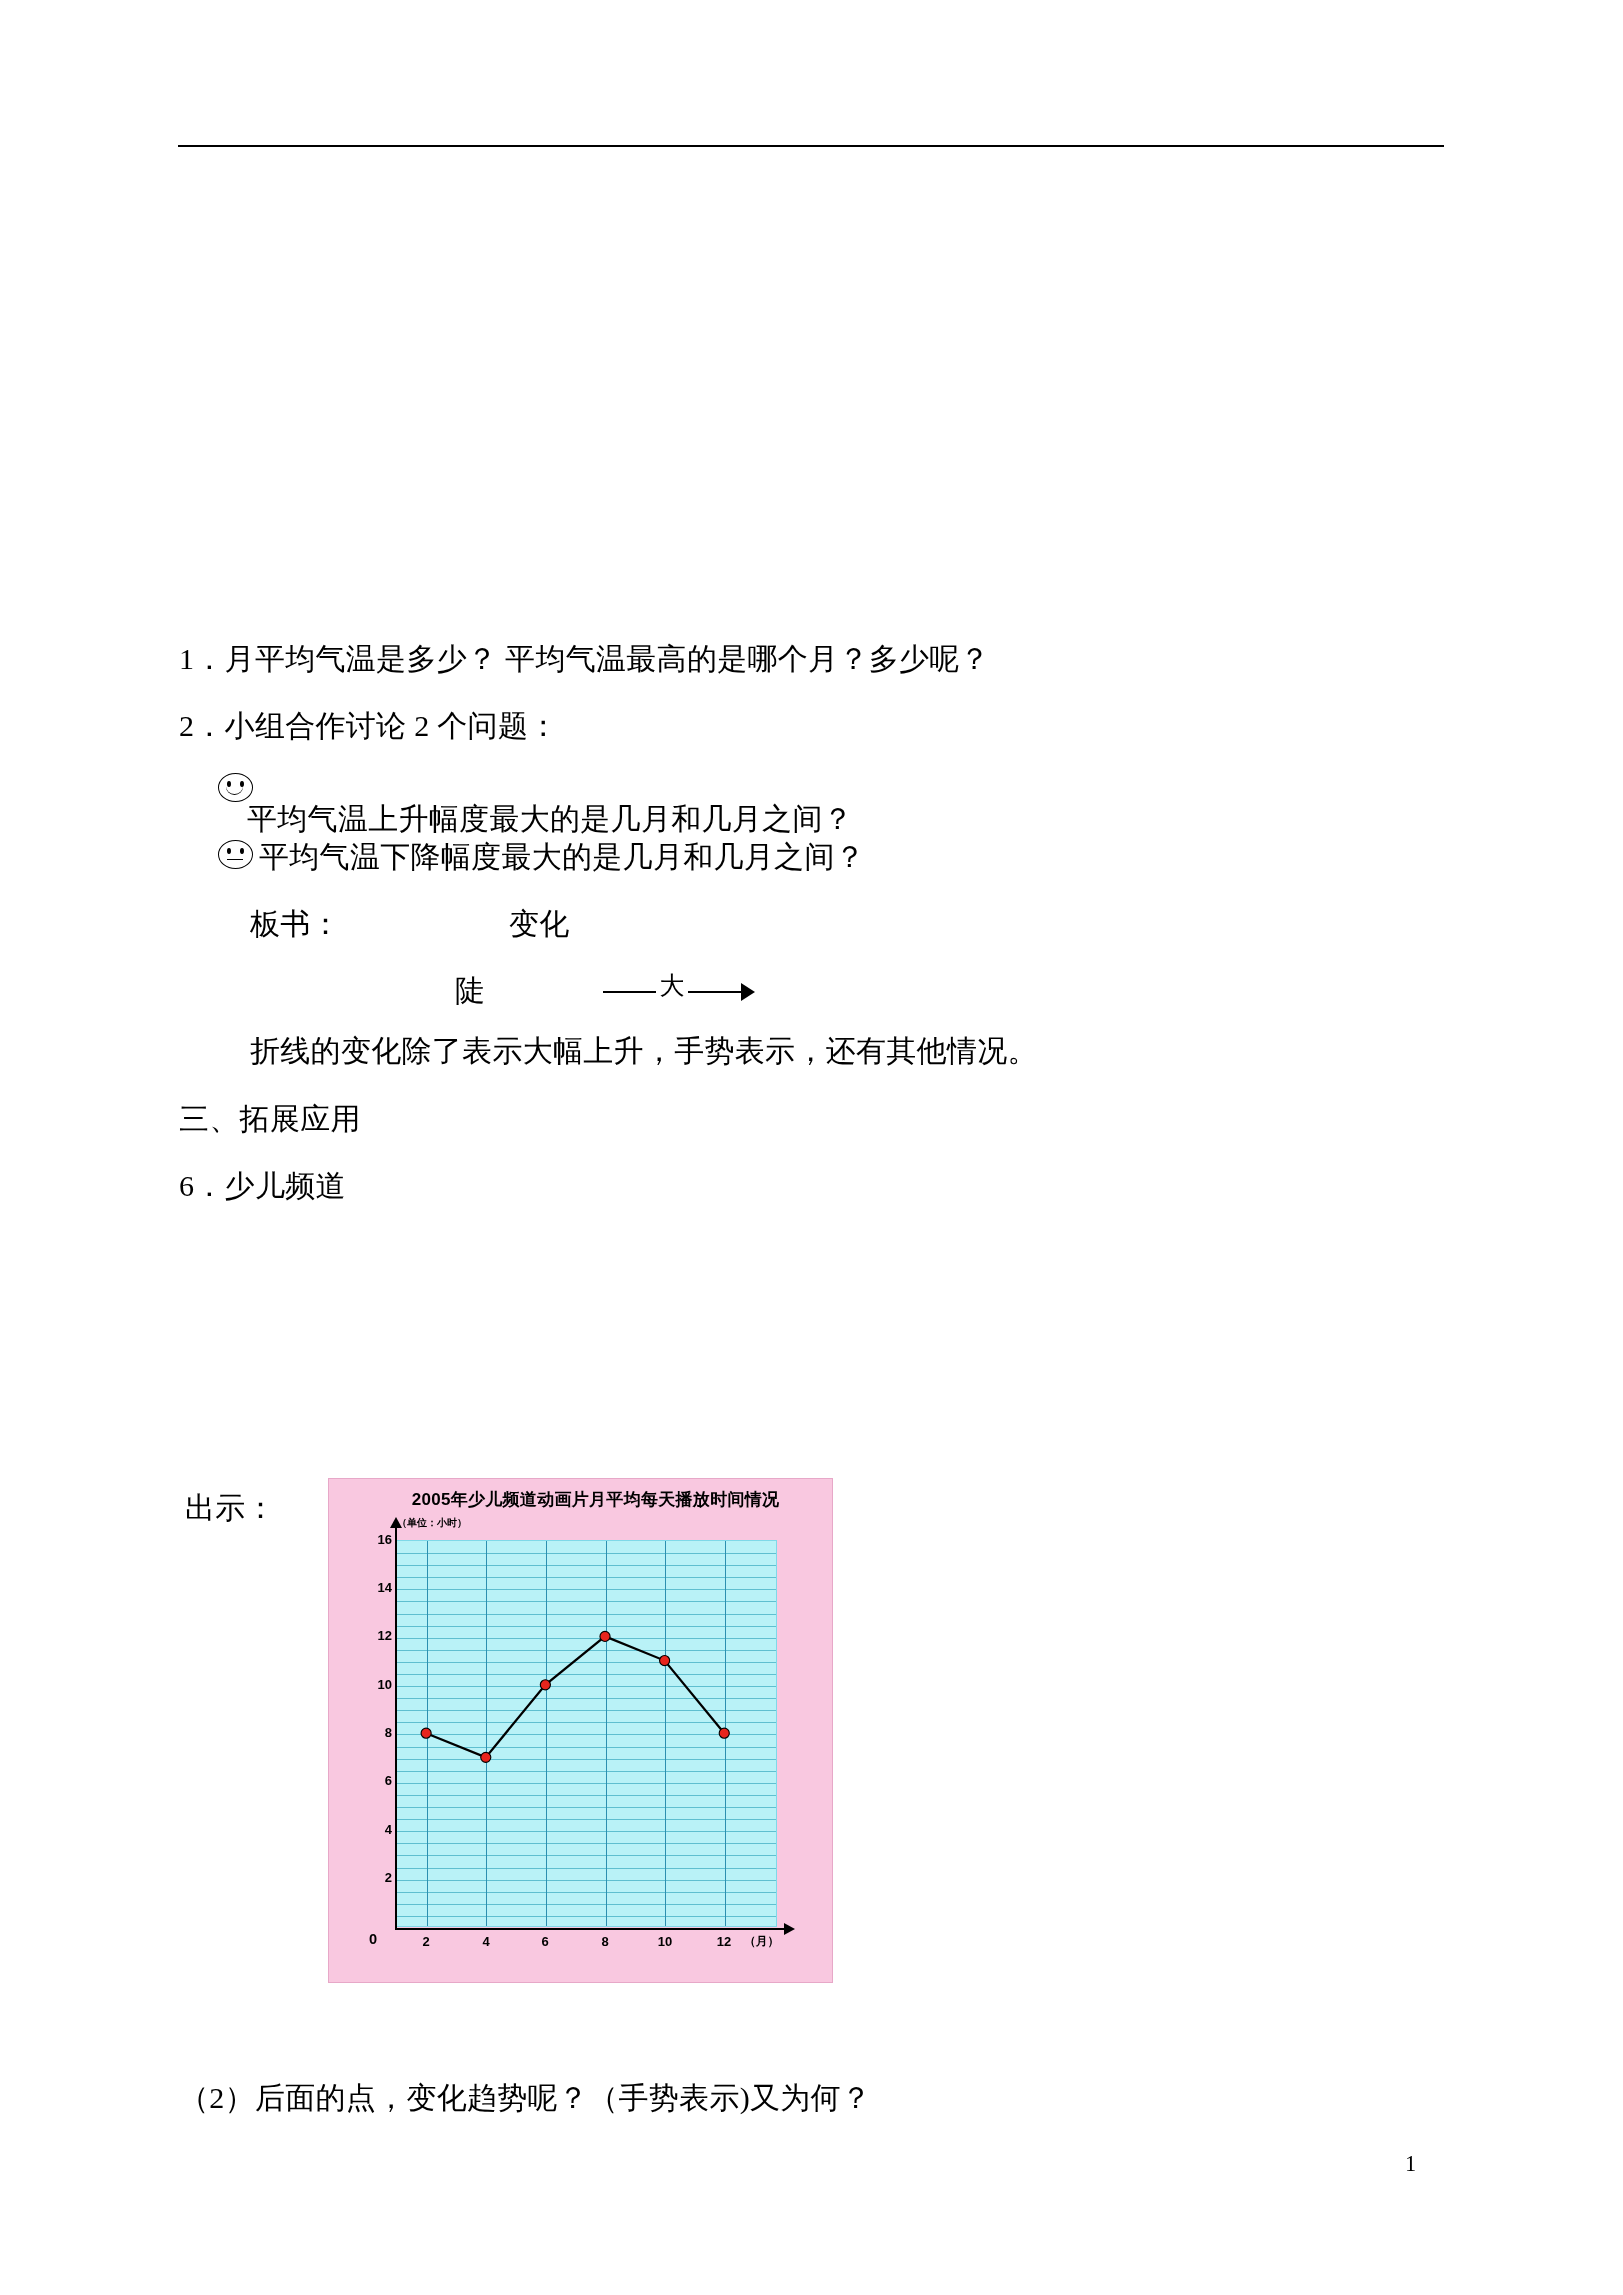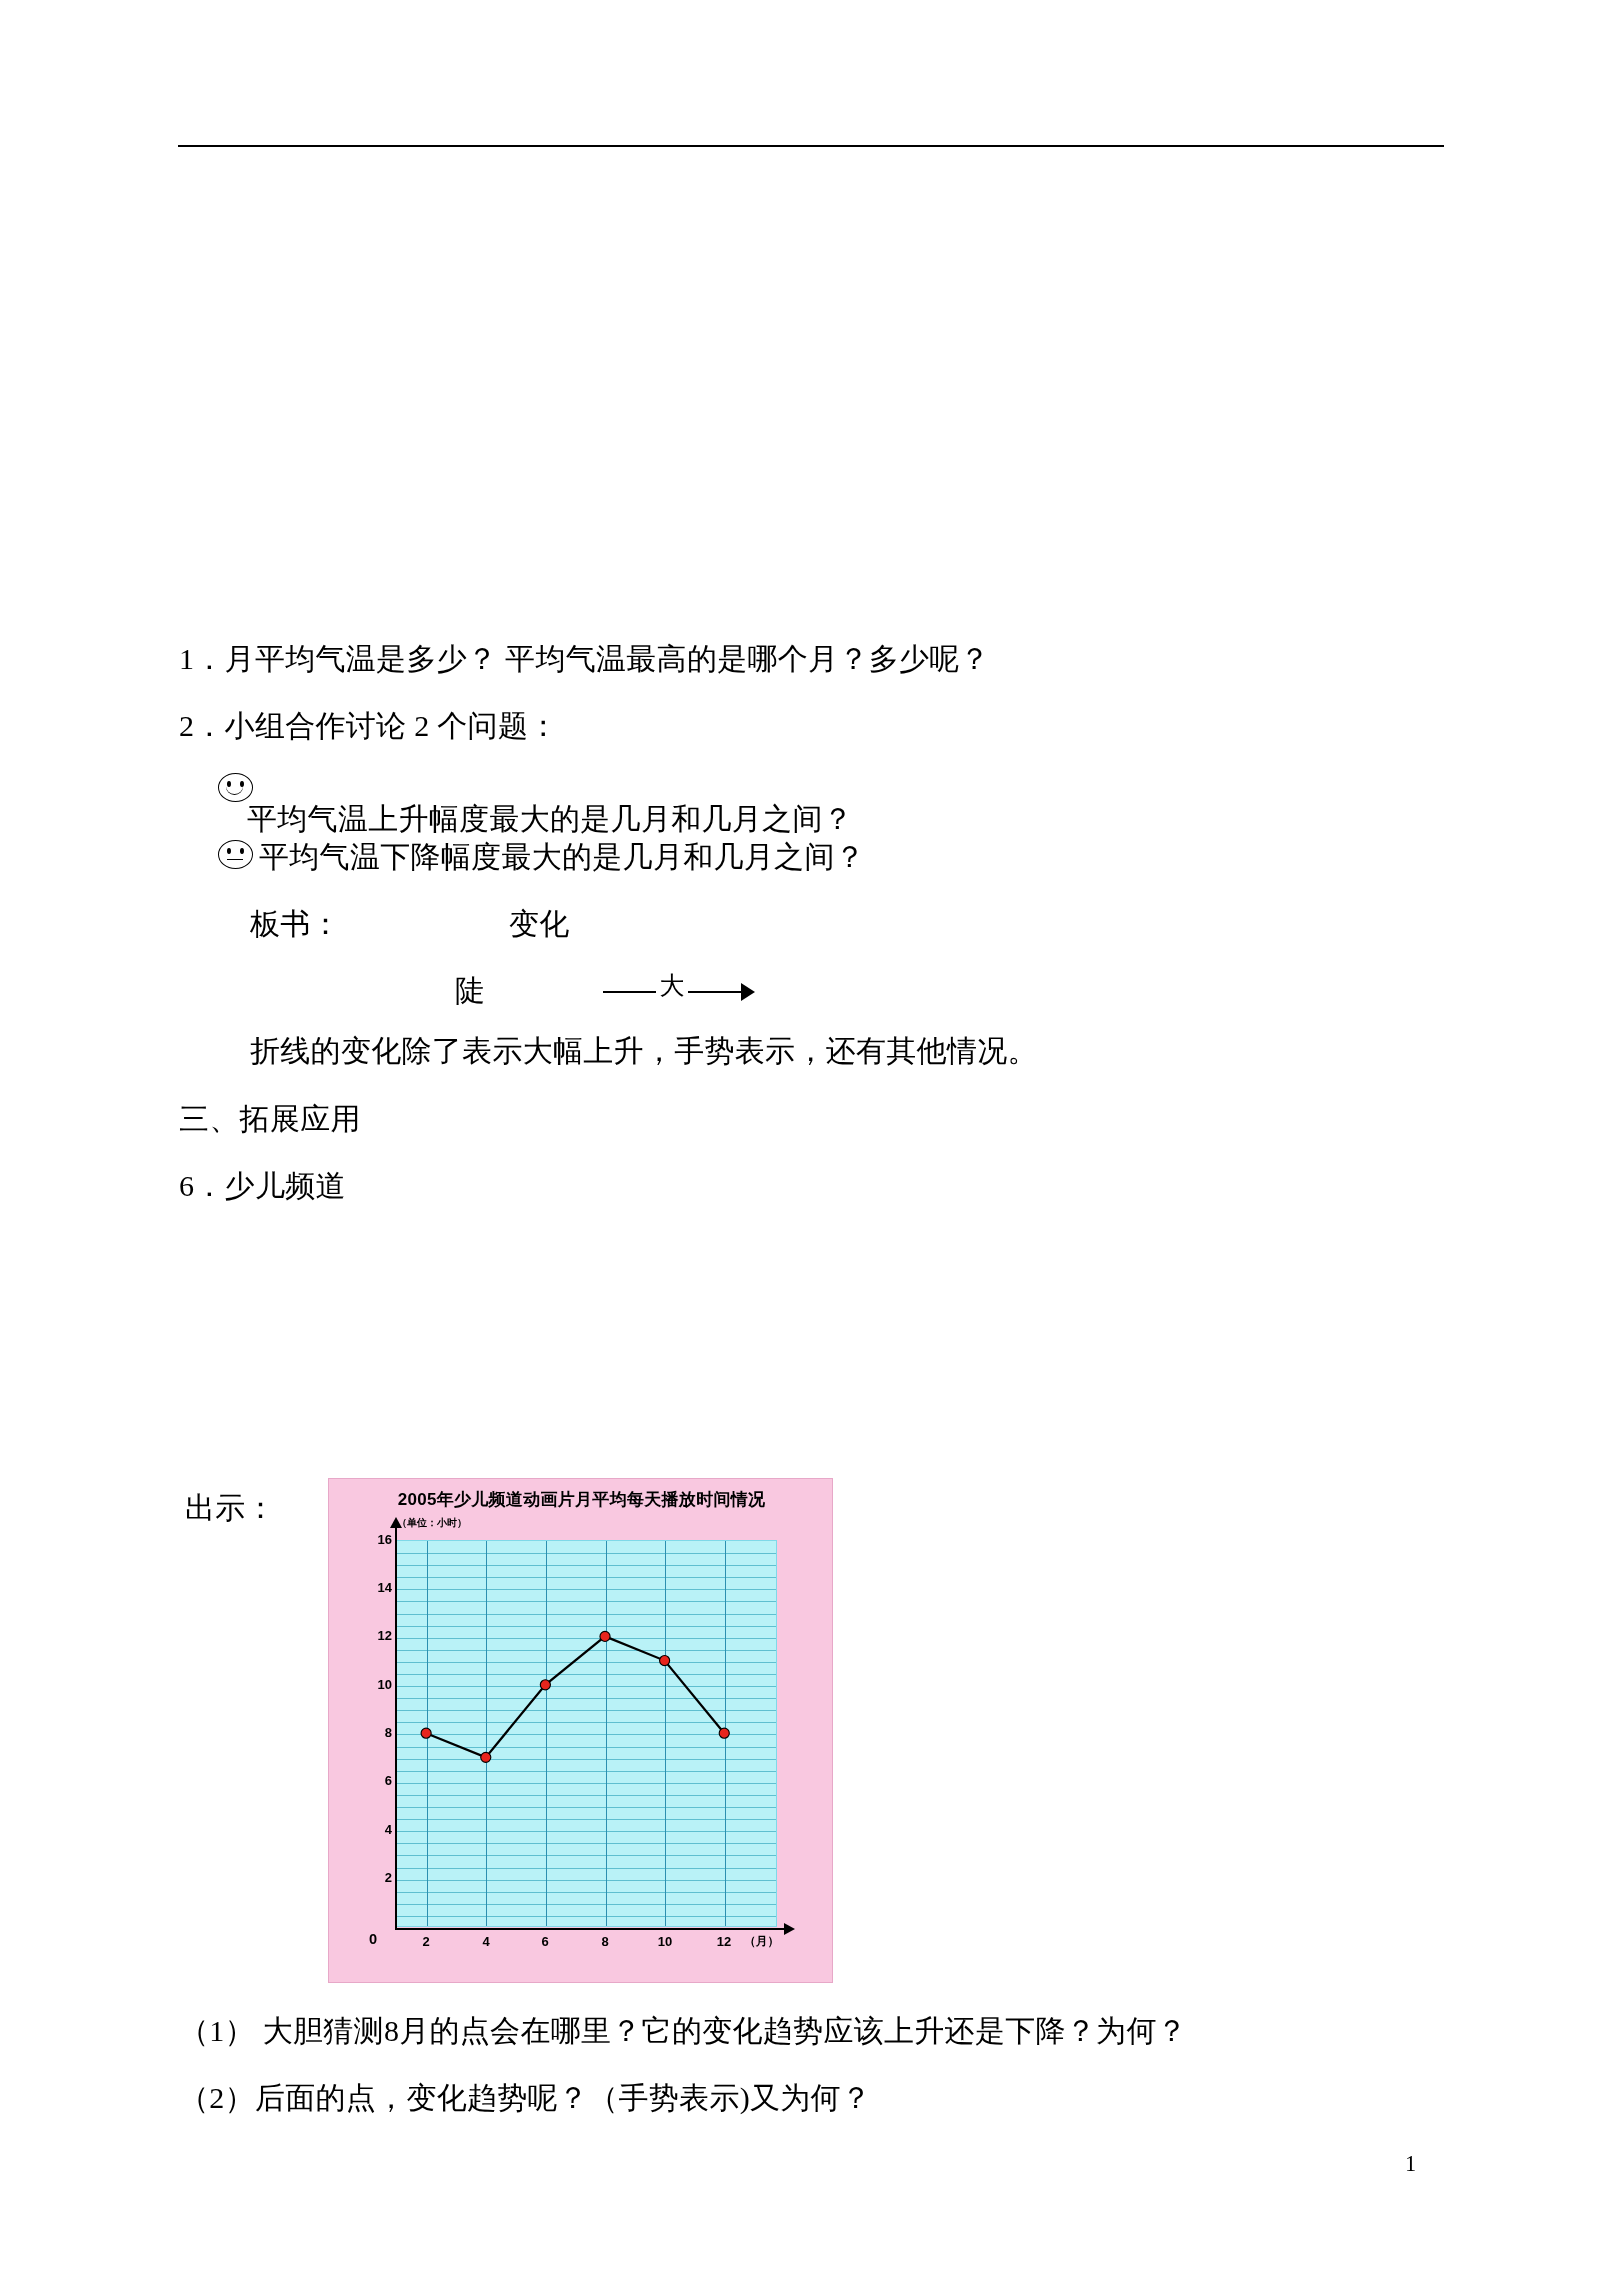--- a/index.html
+++ b/index.html
@@ -124,20 +124,21 @@
     position: absolute;
     left: 0;
     top: 9px;
     width: 505px;
     text-align: center;
     font-family: "Liberation Sans", sans-serif;
     font-weight: bold;
     font-size: 17px;
     color: #000;
     letter-spacing: 0.3px;
+    padding-left: 14px;
   }
   .chart-unit {
     position: absolute;
     left: 68px;
     top: 37px;
     font-family: "Liberation Sans", sans-serif;
     font-weight: bold;
     font-size: 10px;
   }
   .plot {
@@ -389,18 +390,17 @@
         <polyline points="173.1,453.0 279.4,496.1 385.6,366.8 491.9,280.5 598.1,323.6 704.4,453.0" fill="none" stroke="#000000" stroke-width="4"></polyline>
         <circle cx="173.1" cy="453.0" r="9" fill="#e8251d" stroke="#000" stroke-width="2"></circle>
         <circle cx="279.4" cy="496.1" r="9" fill="#e8251d" stroke="#000" stroke-width="2"></circle>
         <circle cx="385.6" cy="366.8" r="9" fill="#e8251d" stroke="#000" stroke-width="2"></circle>
         <circle cx="491.9" cy="280.5" r="9" fill="#e8251d" stroke="#000" stroke-width="2"></circle>
         <circle cx="598.1" cy="323.6" r="9" fill="#e8251d" stroke="#000" stroke-width="2"></circle>
         <circle cx="704.4" cy="453.0" r="9" fill="#e8251d" stroke="#000" stroke-width="2"></circle>
       </svg>
   </div>
 
-  <div class="body-text indent-1" style="top:2016px;">（1）  大胆猜测8月的点会在哪里？它的变化趋势应该上升还是下降？为何？</div>
   <div class="body-text indent-1" style="top:2083px;">（2）后面的点，变化趋势呢？（手势表示)又为何？</div>
 
   <div class="page-num">1</div>
 </div>
 
 
 </body></html>

